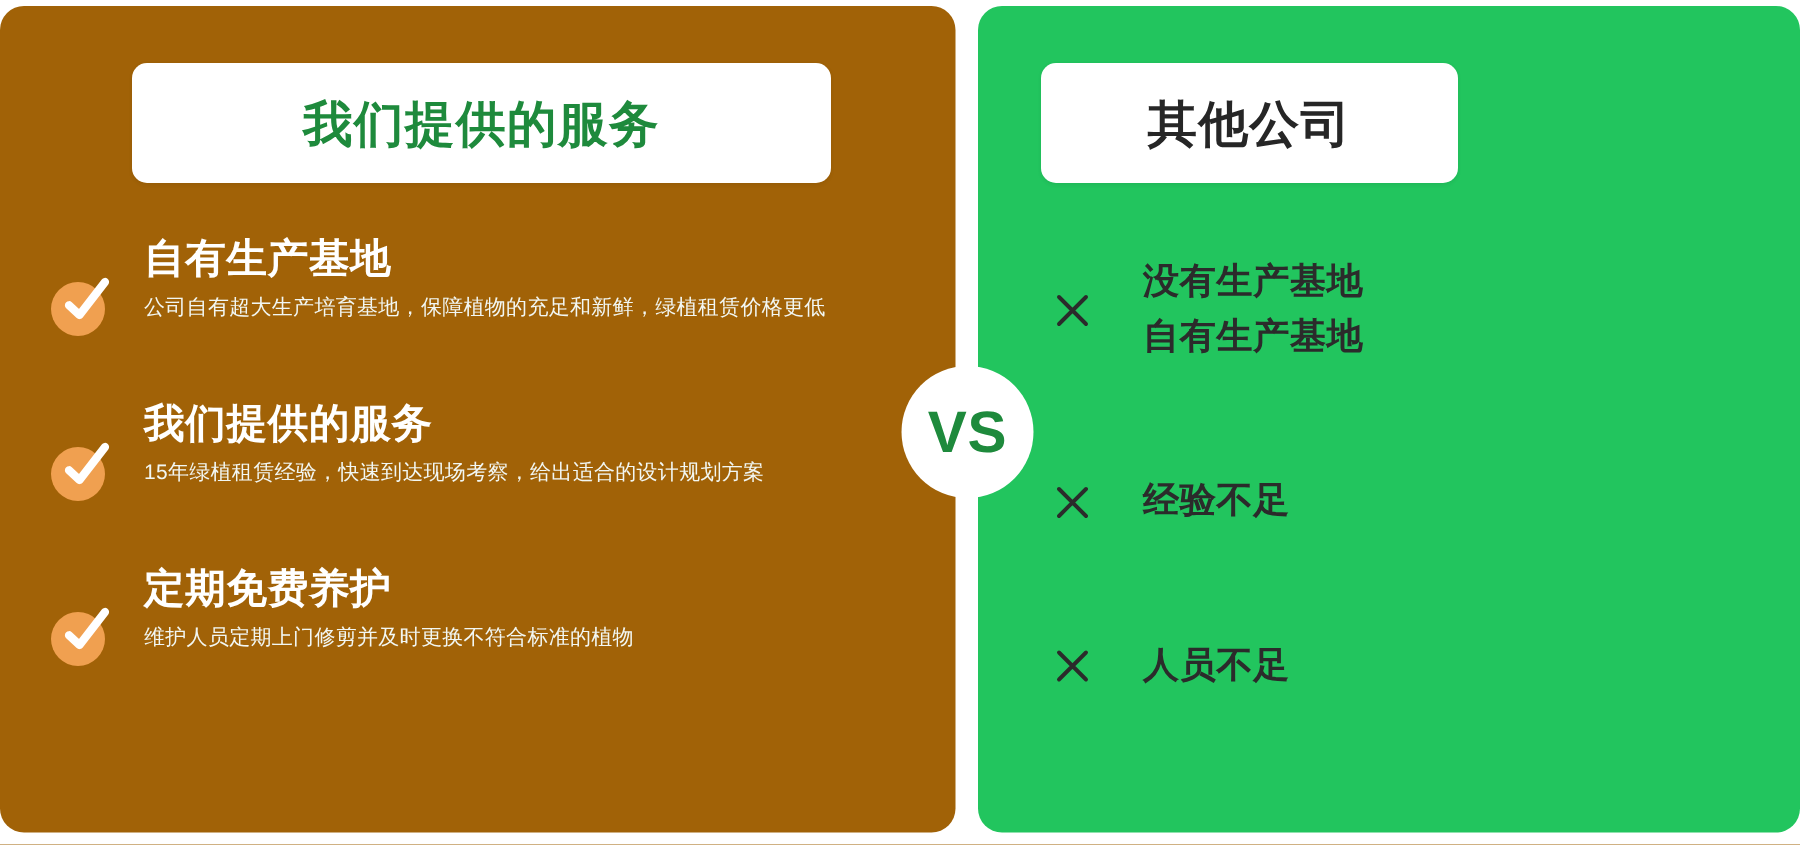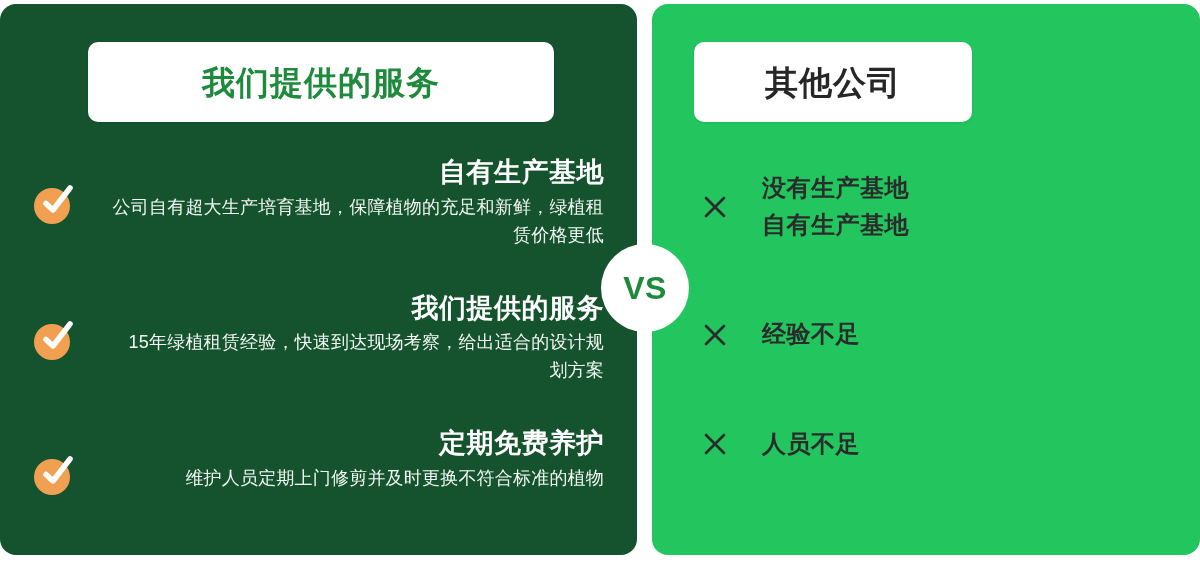--- a/index.html
+++ b/index.html
@@ -24,22 +24,21 @@
   .panel {
     position: absolute;
     top: 4px;
     height: 551px;
     border-radius: 16px;
     box-sizing: border-box;
   }
   .panel-ours {
     left: 0px;
     width: 637px;
-    background: #14532d;
-    text-align: right;
+    background: #a16207;
   }
   .panel-others {
     left: 652px;
     width: 548px;
     background: #22c55e;
   }
 
   
   .pill {
     position: absolute;
@@ -114,24 +113,23 @@
   .feature-title {
     color: #ffffff;
     font-size: 27px;
     font-weight: bold;
     letter-spacing: 0.5px;
     line-height: 1.25;
     margin-bottom: 4px;
   }
   .feature-desc {
     color: #f2f7f3;
-    font-size: 18px;
+    font-size: 14px;
     line-height: 1.55;
     letter-spacing: 0.2px;
-    margin-left: 16px;
   }
 
   
   .drawback-list {
     position: absolute;
     left: 700px;
     top: 170px;
     width: 450px;
   }
   .drawback-item {
@@ -167,21 +165,21 @@
     height: 88px;
     border-radius: 50%;
     background: #ffffff;
     display: flex;
     align-items: center;
     justify-content: center;
     z-index: 5;
   }
   .vs-text {
     color: #1e8a3c;
-    font-size: 32px;
+    font-size: 39px;
     font-weight: bold;
     letter-spacing: 0.5px;
     line-height: 1;
   }
 </style>
 </head>
 <body>
 
 <div class="comparison">
 

